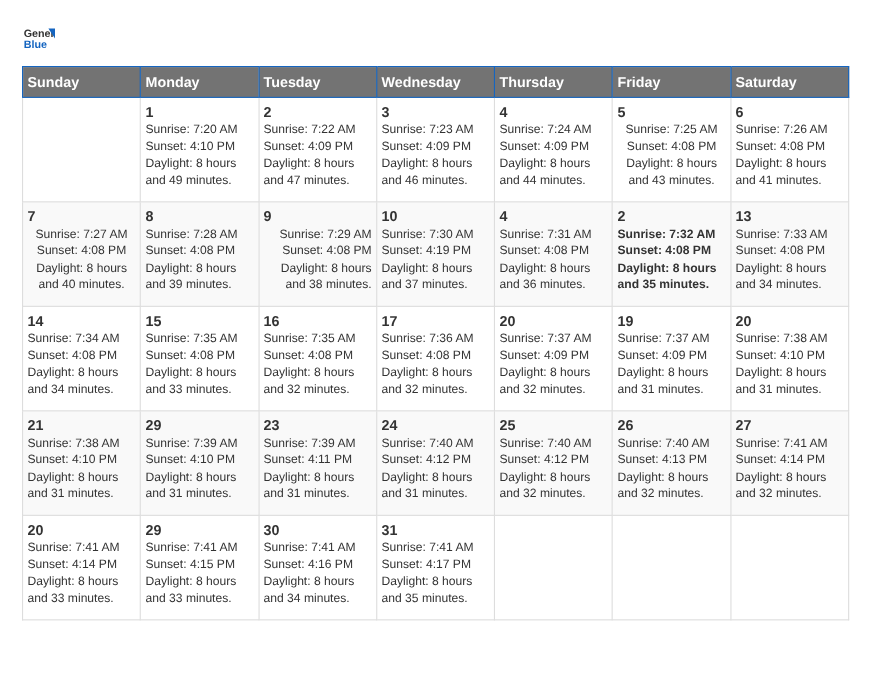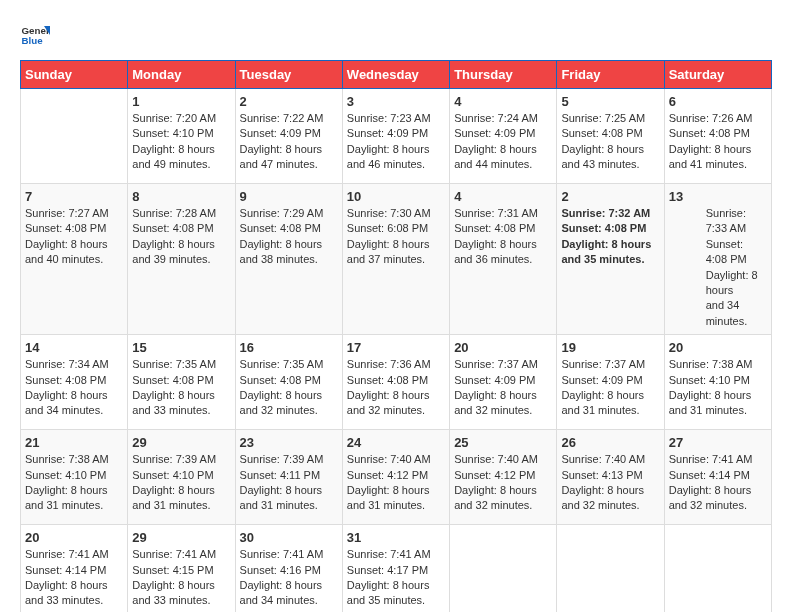--- a/index.html
+++ b/index.html
@@ -36,21 +36,21 @@
     .subtitle {
       font-size: 14px;
       color: #555;
     }
     table {
       width: 100%;
       border-collapse: collapse;
       table-layout: fixed;
     }
     thead tr {
-      background-color: #ef4444;
+      background-color: #737373;
       color: #fff;
     }
     thead th {
       padding: 6px 4px;
       font-size: 13px;
       font-weight: bold;
       text-align: left;
       border: 1px solid #1565C0;
     }
     tbody tr {
@@ -139,79 +139,79 @@
         </td>
         <td>
           <span class="day-number">4</span>
           <div class="day-info" style="white-space: pre-line;">Sunrise: 7:24 AM
 Sunset: 4:09 PM
 Daylight: 8 hours
 and 44 minutes.</div>
         </td>
         <td>
           <span class="day-number">5</span>
-          <div class="day-info" style="white-space: pre-line;">Sunrise: 7:25 AM
+          <div class="day-info" style="white-space: pre-line; text-align: center;">Sunrise: 7:25 AM
 Sunset: 4:08 PM
 Daylight: 8 hours
 and 43 minutes.</div>
         </td>
         <td>
           <span class="day-number">6</span>
           <div class="day-info" style="white-space: pre-line;">Sunrise: 7:26 AM
 Sunset: 4:08 PM
 Daylight: 8 hours
 and 41 minutes.</div>
         </td>
       </tr>
       <tr>
         <td>
           <span class="day-number">7</span>
-          <div class="day-info" style="white-space: pre-line;">Sunrise: 7:27 AM
+          <div class="day-info" style="white-space: pre-line; text-align: center;">Sunrise: 7:27 AM
 Sunset: 4:08 PM
 Daylight: 8 hours
 and 40 minutes.</div>
         </td>
         <td>
           <span class="day-number">8</span>
           <div class="day-info" style="white-space: pre-line;">Sunrise: 7:28 AM
 Sunset: 4:08 PM
 Daylight: 8 hours
 and 39 minutes.</div>
         </td>
         <td>
           <span class="day-number">9</span>
-          <div class="day-info" style="white-space: pre-line;">Sunrise: 7:29 AM
+          <div class="day-info" style="white-space: pre-line; text-align: right;">Sunrise: 7:29 AM
 Sunset: 4:08 PM
 Daylight: 8 hours
 and 38 minutes.</div>
         </td>
         <td>
           <span class="day-number">10</span>
           <div class="day-info" style="white-space: pre-line;">Sunrise: 7:30 AM
-Sunset: 6:08 PM
+Sunset: 4:19 PM
 Daylight: 8 hours
 and 37 minutes.</div>
         </td>
         <td>
           <span class="day-number">4</span>
           <div class="day-info" style="white-space: pre-line;">Sunrise: 7:31 AM
 Sunset: 4:08 PM
 Daylight: 8 hours
 and 36 minutes.</div>
         </td>
         <td>
           <span class="day-number">2</span>
           <div class="day-info" style="white-space: pre-line; font-weight: bold;">Sunrise: 7:32 AM
 Sunset: 4:08 PM
 Daylight: 8 hours
 and 35 minutes.</div>
         </td>
         <td>
           <span class="day-number">13</span>
-          <div class="day-info" style="white-space: pre-line; margin-left: 37px;">Sunrise: 7:33 AM
+          <div class="day-info" style="white-space: pre-line;">Sunrise: 7:33 AM
 Sunset: 4:08 PM
 Daylight: 8 hours
 and 34 minutes.</div>
         </td>
       </tr>
       <tr>
         <td>
           <span class="day-number">14</span>
           <div class="day-info" style="white-space: pre-line;">Sunrise: 7:34 AM
 Sunset: 4:08 PM

